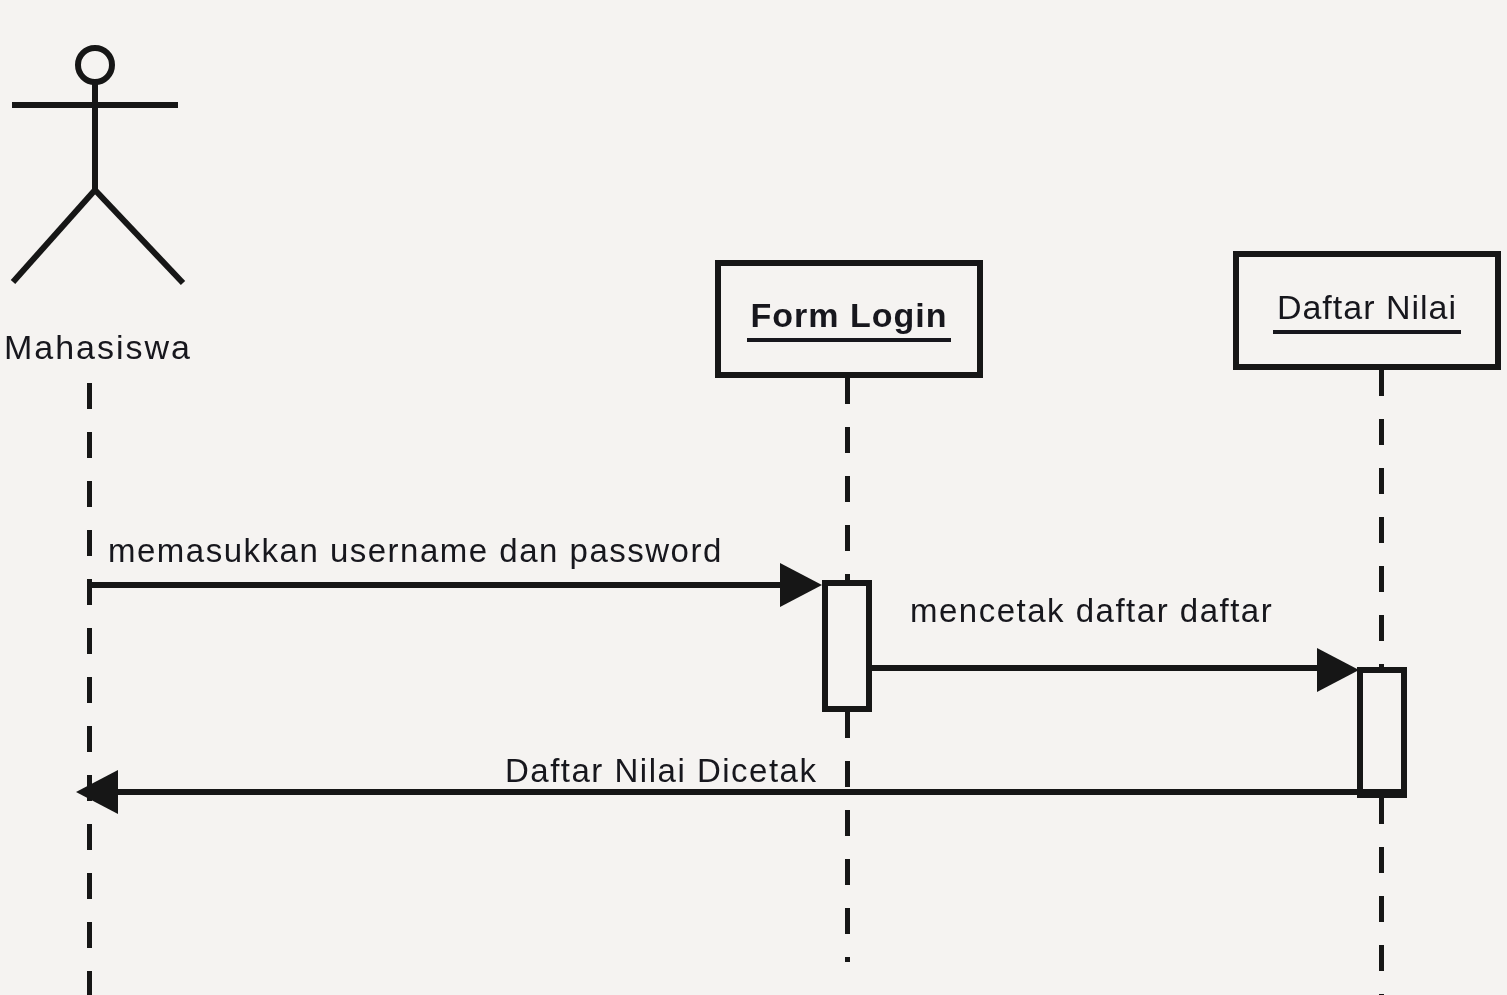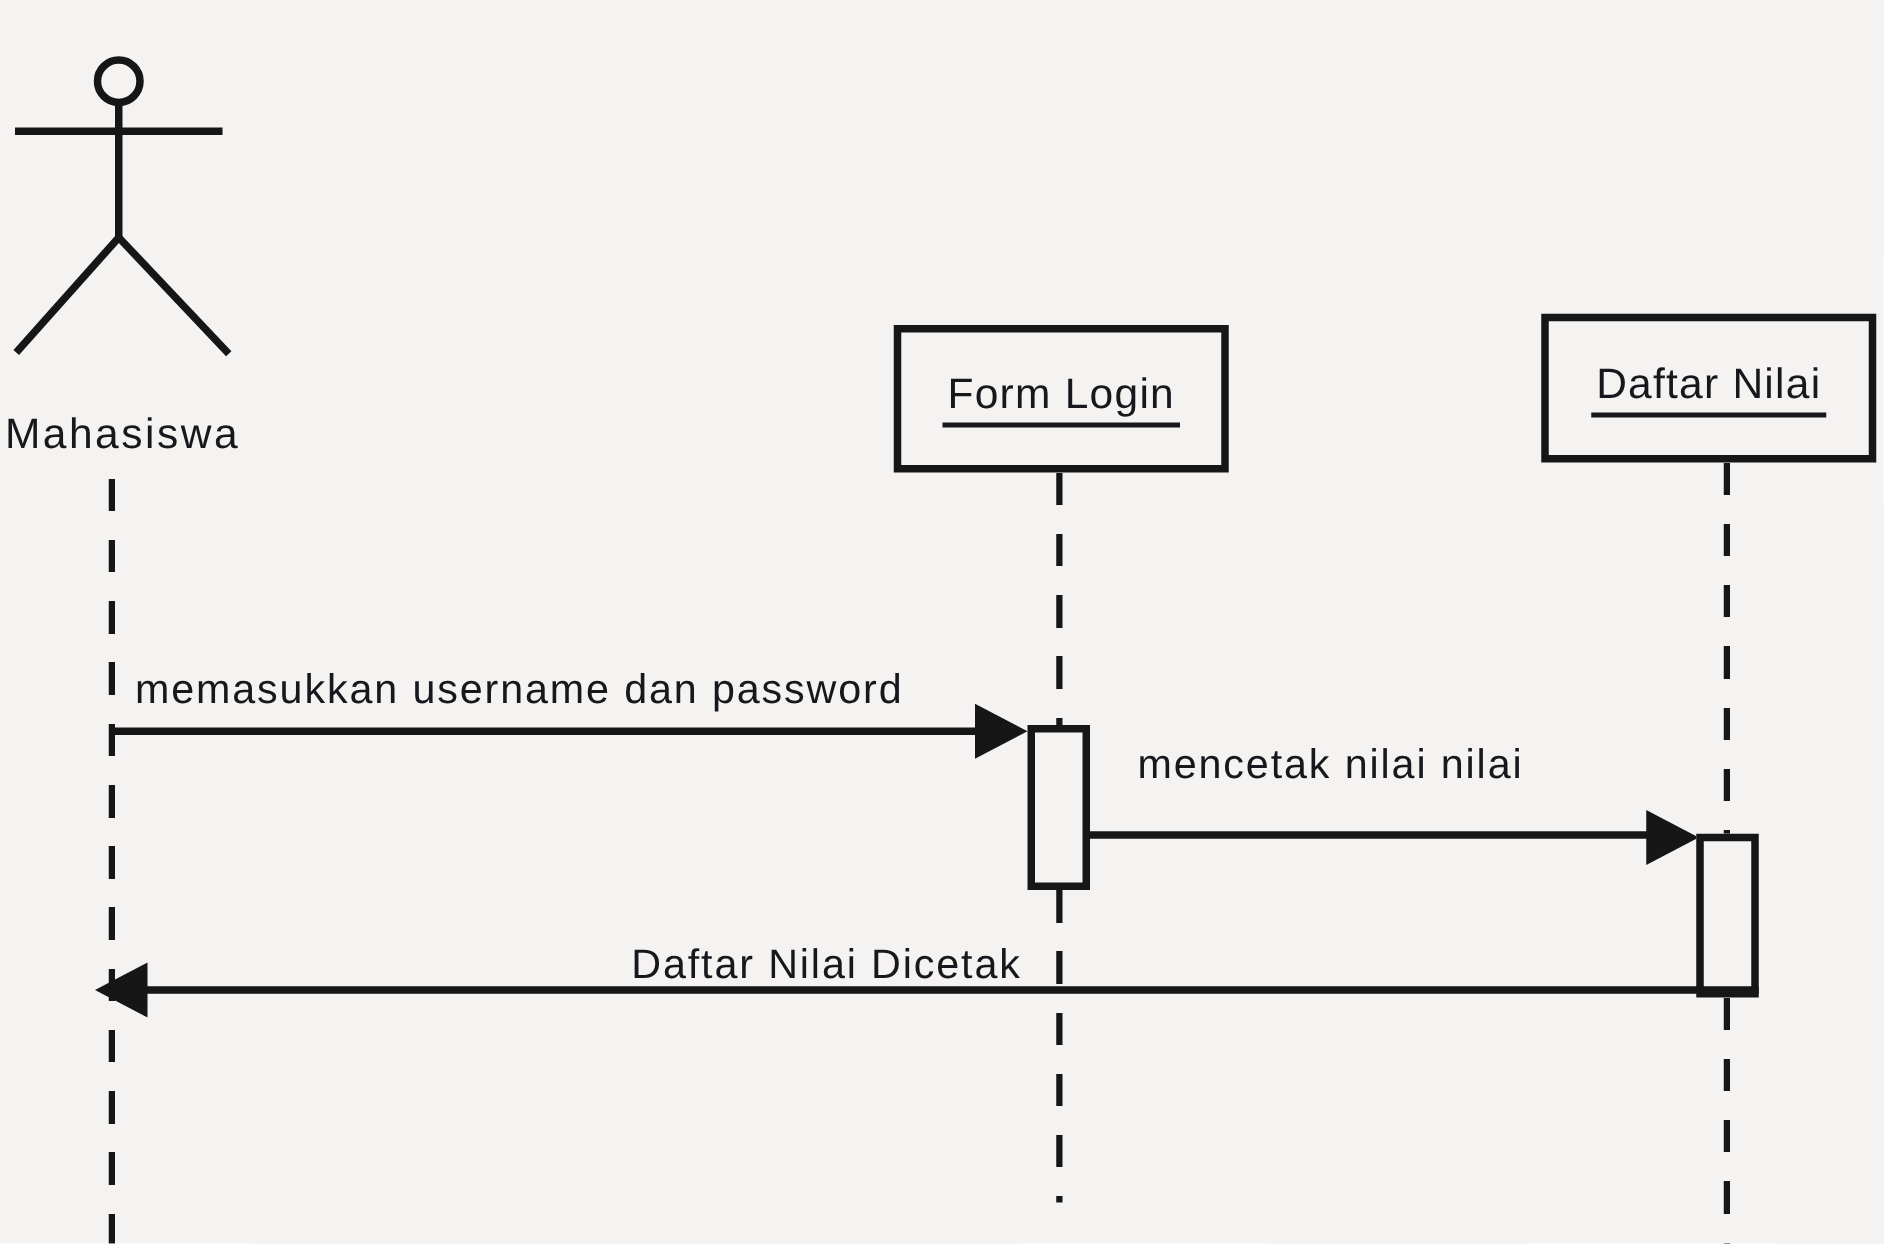--- a/index.html
+++ b/index.html
@@ -26,21 +26,21 @@
     white-space:nowrap;
   }
 
   
   .obj-box{
     box-sizing:border-box;
     border:6px solid var(--line);
     background:var(--bg);
     display:flex;align-items:center;justify-content:center;
   }
-  #form-login-box{left:715px;top:260px;width:268px;height:118px;}
+  #form-login-box{left:715px;top:260px;width:268px;height:118px;font-weight:bold;}
   #daftar-nilai-box{left:1233px;top:251px;width:268px;height:119px;}
   .obj-label{
     font-size:34px;letter-spacing:1px;white-space:nowrap;
     border-bottom:4px solid var(--text);
     padding:0 4px 3px 4px;
   }
 
   
   .lifeline{
     width:5px;
@@ -116,21 +116,21 @@
   <div id="msg1-label" class="abs msg-label">memasukkan username dan password</div>
 
   <div id="daftar-nilai-box" class="abs obj-box">
     <span class="obj-label">Daftar Nilai</span>
   </div>
   <div id="msg1-line" class="abs msg-line"></div>
   <div id="msg1-arrowhead" class="abs arrow-right"></div>
 
   <div id="activation-form-login" class="abs activation"></div>
 
-  <div id="msg2-label" class="abs msg-label">mencetak nilai nilai</div>
+  <div id="msg2-label" class="abs msg-label">mencetak daftar daftar</div>
   <div id="msg2-line" class="abs msg-line"></div>
   <div id="msg2-arrowhead" class="abs arrow-right"></div>
 
   <div id="activation-daftar-nilai" class="abs activation"></div>
 
   <div id="msg3-label" class="abs msg-label">Daftar Nilai Dicetak</div>
   <div id="msg3-line" class="abs msg-line"></div>
   <div id="msg3-arrowhead" class="abs arrow-left"></div>
 
 </div>

